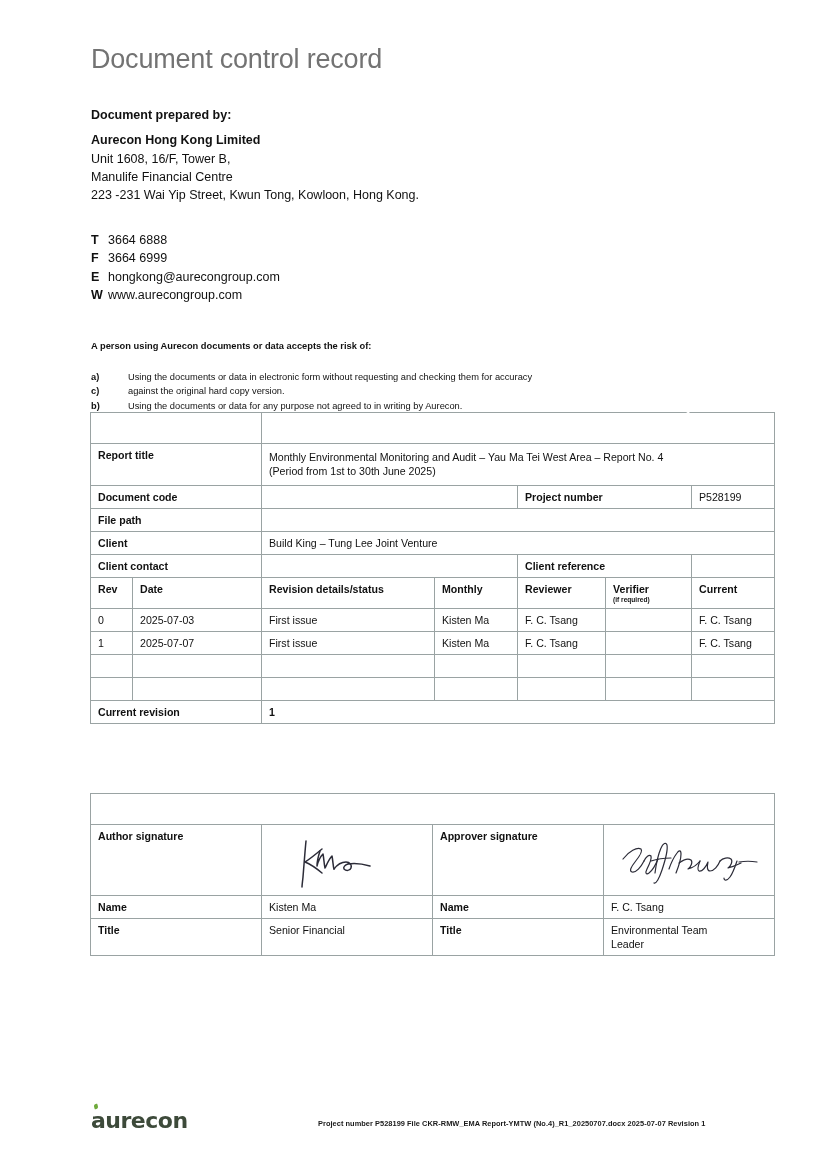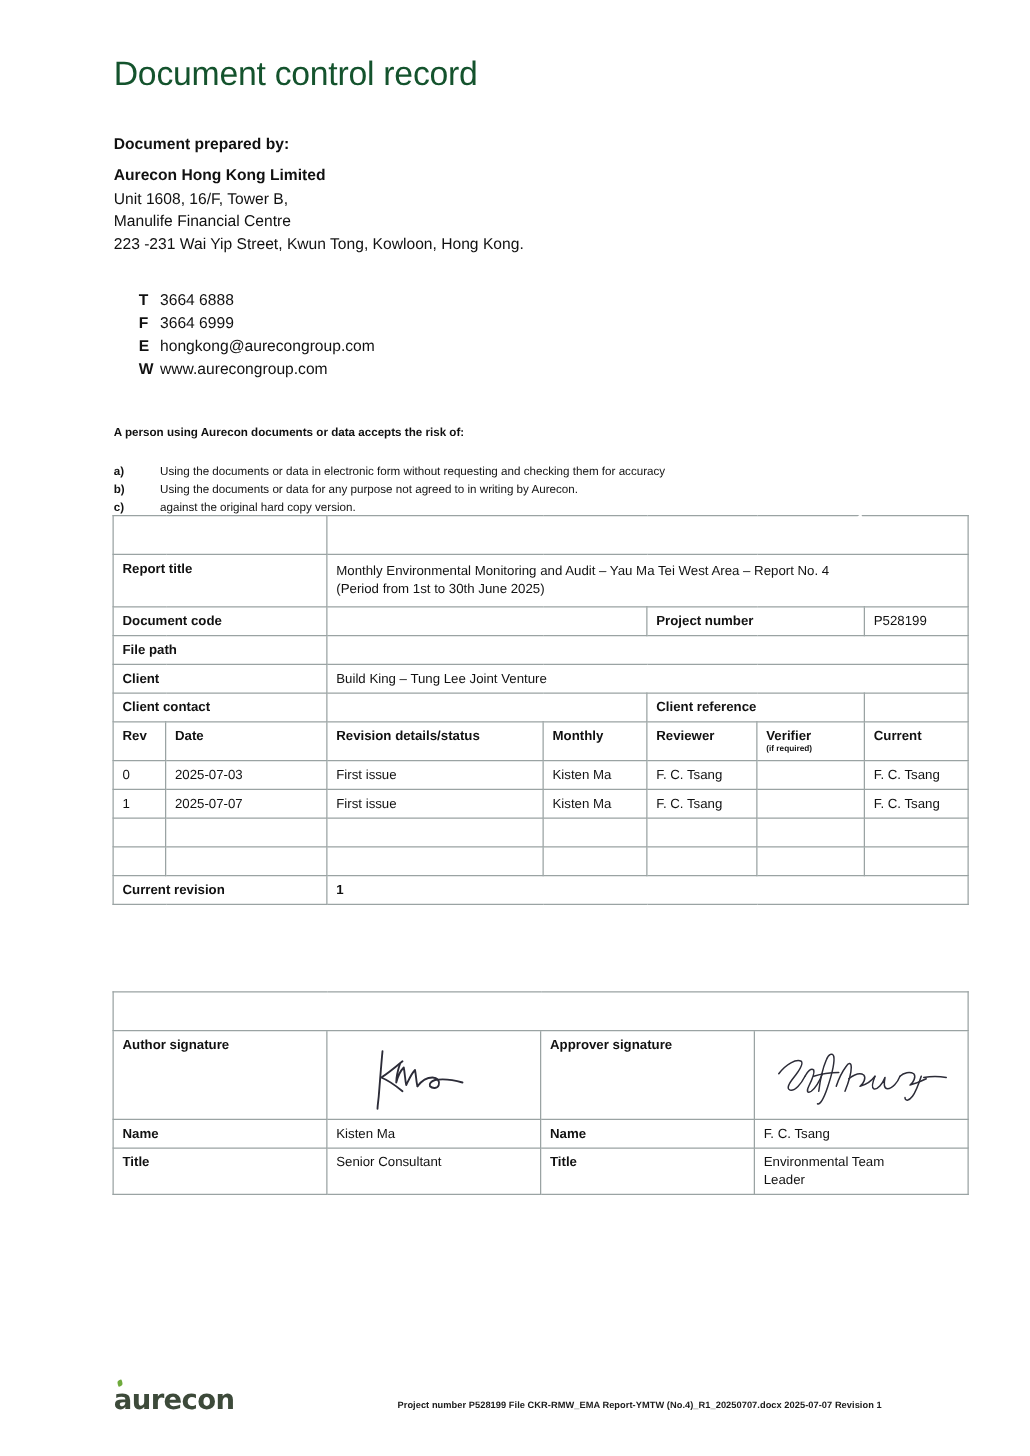--- a/index.html
+++ b/index.html
@@ -24,21 +24,21 @@
   }
 
   
   .doc-title {
     position: absolute;
     left: 91px;
     top: 44px;
     font-size: 27px;
     font-weight: 400;
     letter-spacing: -0.2px;
-    color: #14532d;
+    color: #737373;
     white-space: nowrap;
   }
 
   
   .prepared-block {
     position: absolute;
     left: 91px;
     top: 106px;
     font-size: 12.5px;
     line-height: 18.3px;
@@ -49,21 +49,21 @@
   .addr-line.bold { font-weight: bold; }
 
   .contact-block {
     position: absolute;
     left: 91px;
     top: 231px;
     font-size: 12.5px;
     line-height: 18.3px;
     color: #111111;
   }
-  .contact-row { white-space: nowrap; margin-left: 20px; }
+  .contact-row { white-space: nowrap; }
   .contact-key {
     display: inline-block;
     width: 17px;
     font-weight: bold;
   }
 
   
   .risk-block {
     position: absolute;
     left: 91px;
@@ -213,24 +213,24 @@
       <span class="contact-key">W</span><span>www.aurecongroup.com</span>
     </div>
   </div>
 
   <div class="risk-block">
     <div class="risk-intro">A person using Aurecon documents or data accepts the risk of:</div>
     <div class="risk-item">
       <span class="risk-marker">a)</span><span>Using the documents or data in electronic form without requesting and checking them for accuracy</span>
     </div>
     <div class="risk-item">
+      <span class="risk-marker">c)</span><span>against the original hard copy version.</span>
+    </div>
+    <div class="risk-item">
       <span class="risk-marker">b)</span><span>Using the documents or data for any purpose not agreed to in writing by Aurecon.</span>
-    </div>
-    <div class="risk-item">
-      <span class="risk-marker">c)</span><span>against the original hard copy version.</span>
     </div>
   </div>
 
   <table class="dc-table" id="document-control-table">
     <colgroup>
       <col style="width:42px">
       <col style="width:129px">
       <col style="width:173px">
       <col style="width:83px">
       <col style="width:88px">
@@ -381,21 +381,21 @@
 
       <tr>
         <td class="label-cell">Name</td>
         <td>Kisten Ma</td>
         <td class="label-cell">Name</td>
         <td>F. C. Tsang</td>
       </tr>
 
       <tr>
         <td class="label-cell" style="vertical-align:top;">Title</td>
-        <td>Senior Consultant</td>
+        <td>Senior Financial</td>
         <td class="label-cell" style="vertical-align:top;">Title</td>
         <td>
           <div>Environmental Team</div>
           <div>Leader</div>
         </td>
       </tr>
     </tbody>
   </table>
 
   <div class="footer-logo">

